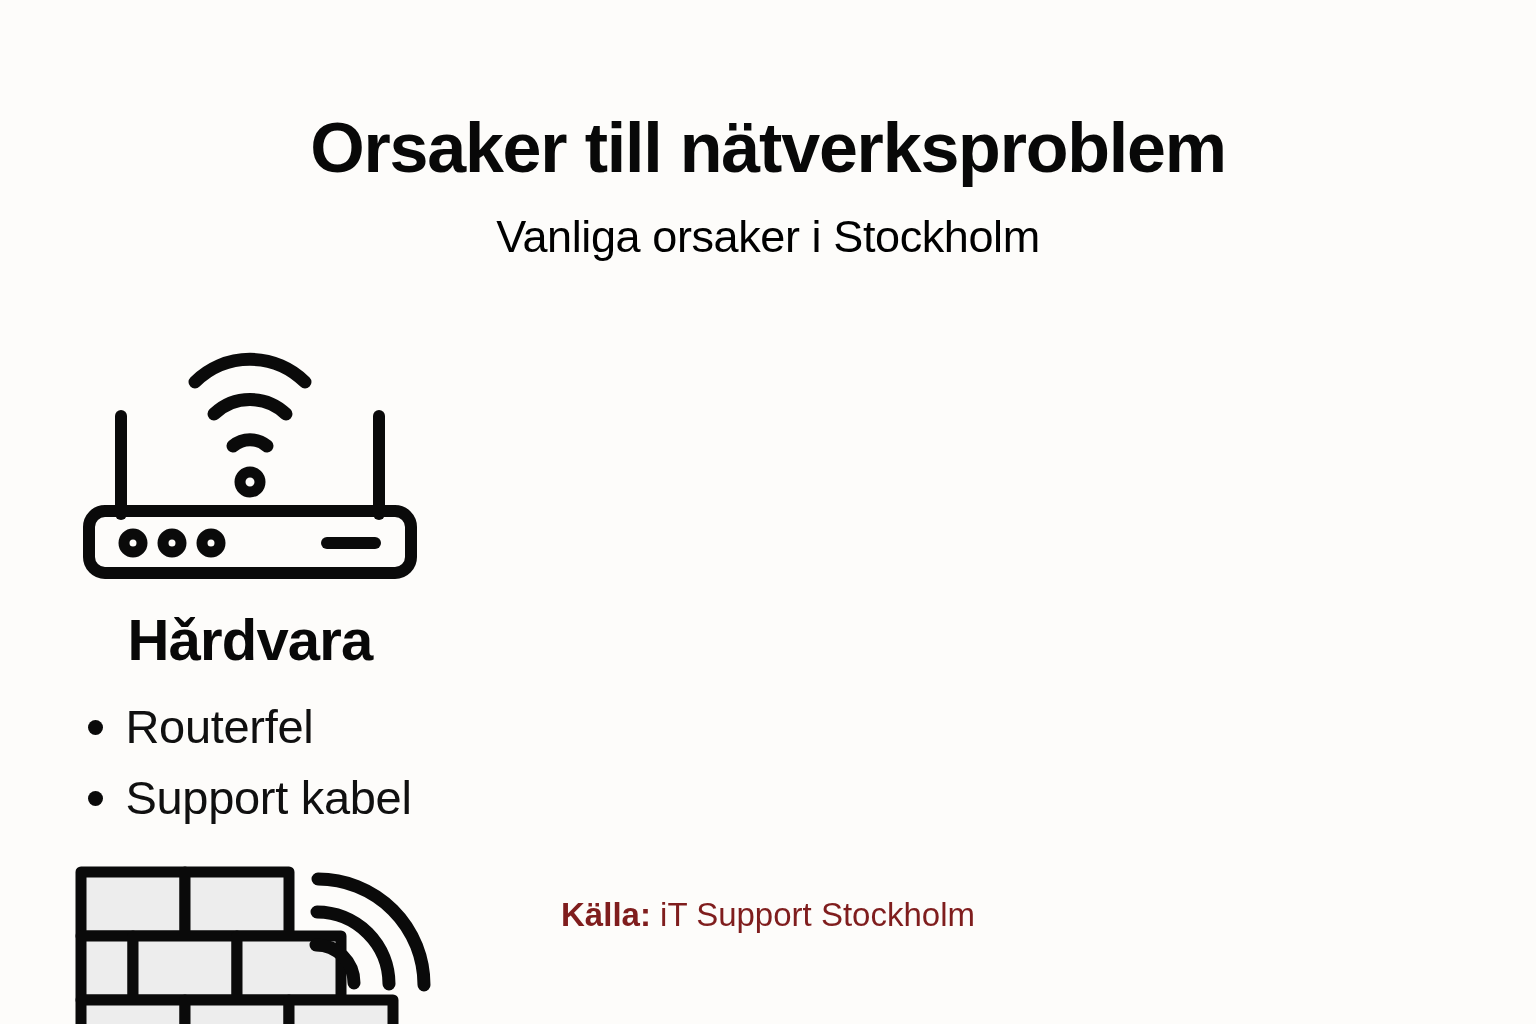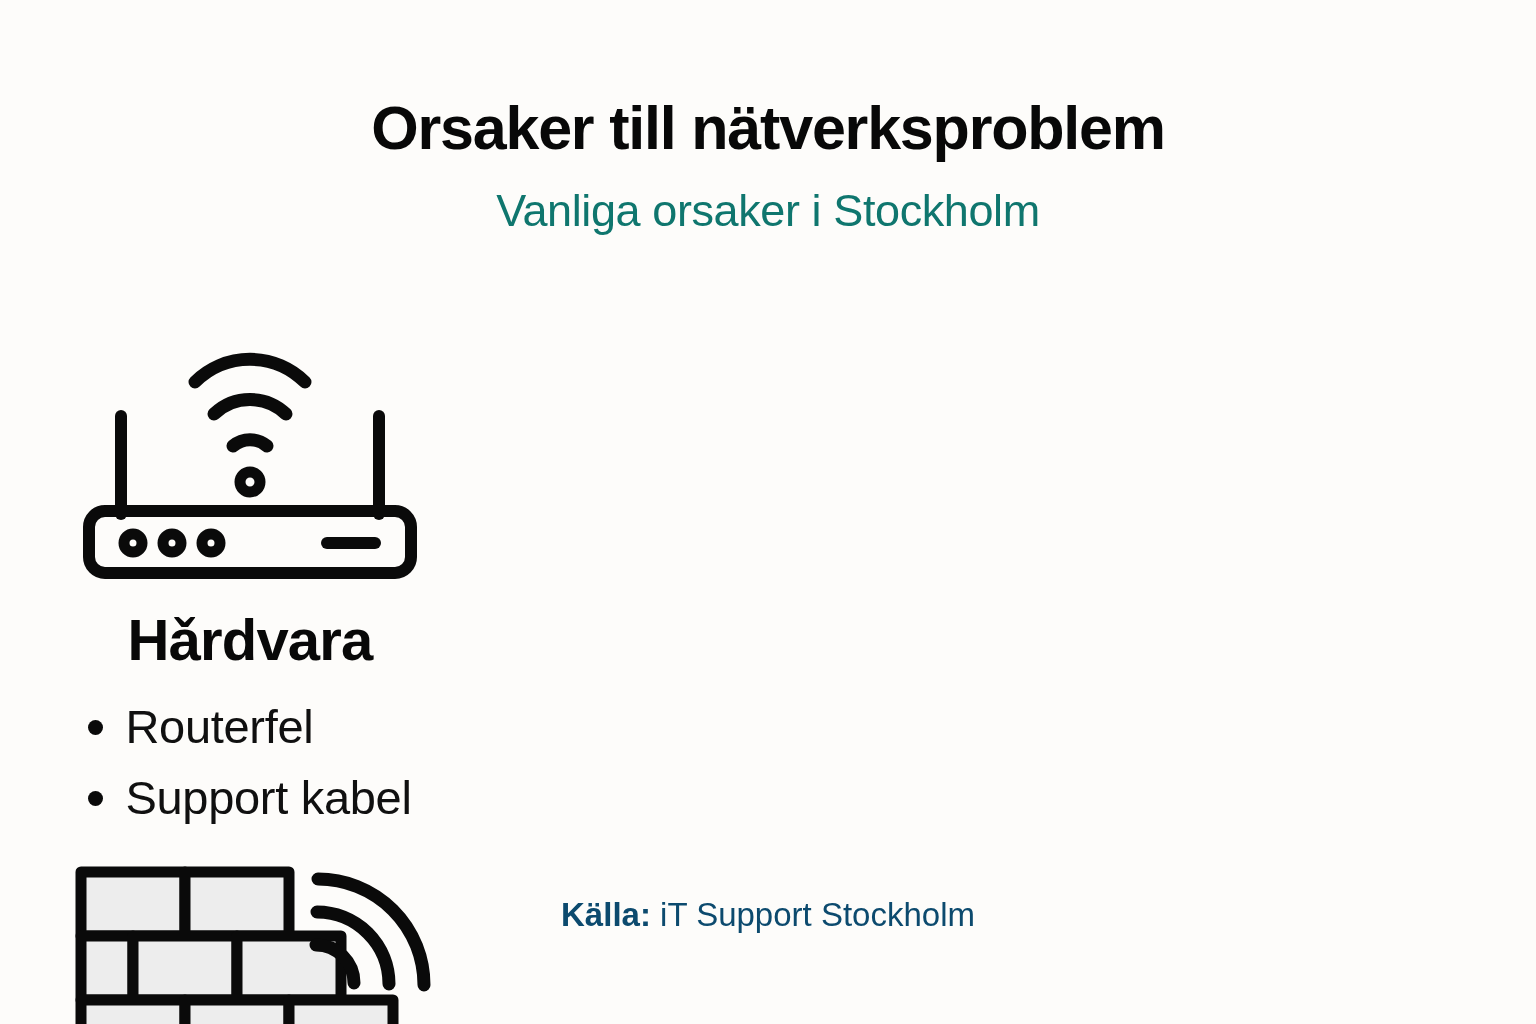--- a/index.html
+++ b/index.html
@@ -23,34 +23,34 @@
 
   
   .header {
     position: absolute;
     top: 96px;
     left: 0;
     width: 1536px;
     text-align: center;
   }
   .title {
-    font-size: 61px;
+    font-size: 70px;
     font-weight: 700;
     letter-spacing: -1.2px;
     line-height: 1.05;
-    margin: 0;
+    margin: 16px;
     color: #080808;
   }
   .subtitle {
     font-size: 45px;
     font-weight: 400;
     letter-spacing: -0.4px;
     line-height: 1.1;
     margin: 26px 0 0 0;
-    color: #0f766e;
+    color: #000000;
   }
 
   
   .columns {
     position: absolute;
     top: 322px;
     left: 0;
     width: 1536px;
     display: flex;
     justify-content: center;
@@ -111,21 +111,21 @@
 
   
   .footer {
     position: absolute;
     top: 895px;
     left: 0;
     width: 1536px;
     text-align: center;
     font-size: 33px;
     line-height: 1.2;
-    color: #0c4a6e;
+    color: #7f1d1d;
   }
   .footer .src-label { font-weight: 700; }
   .footer .src-value { font-weight: 400; }
 </style>
 </head>
 <body>
 
 <div class="canvas">
 
   <div class="header">

